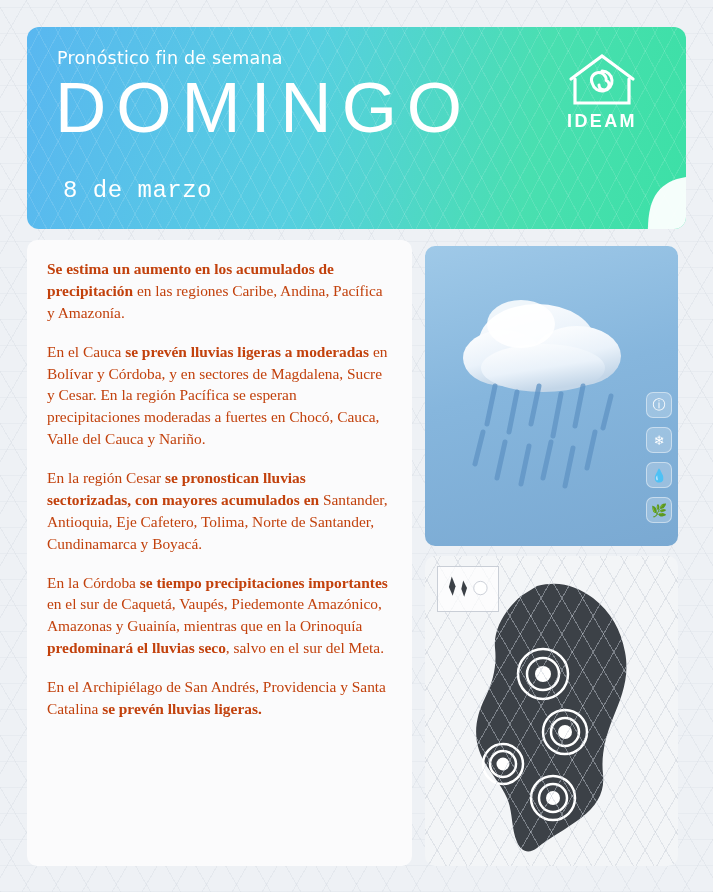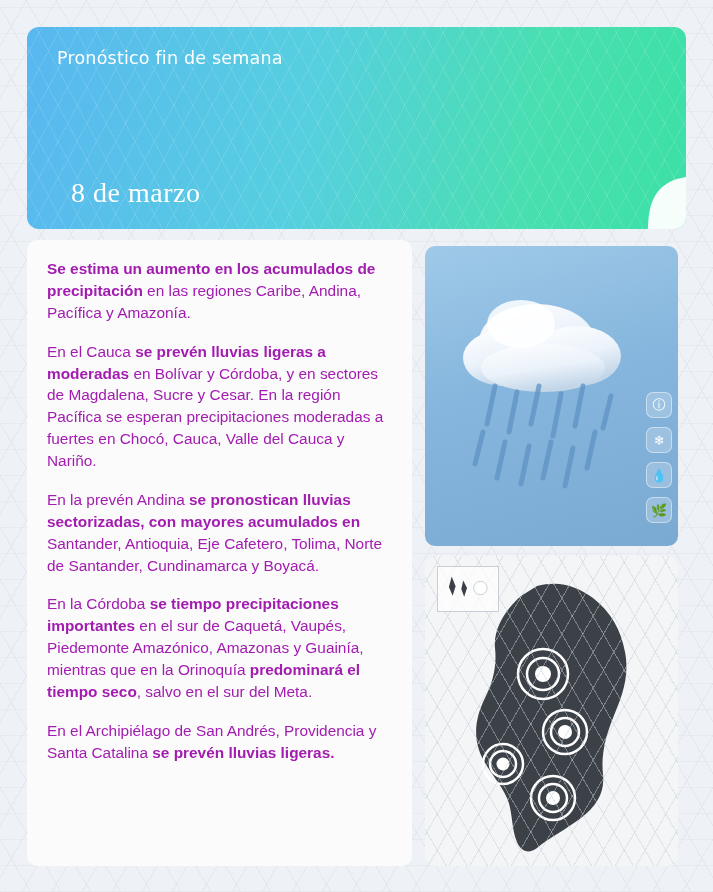--- a/index.html
+++ b/index.html
@@ -45,23 +45,23 @@
   .big-title {
     position: absolute; left: 28px; top: 44px;
     color: #ffffff;
     font-size: 71px;
     letter-spacing: 10px;
     font-weight: 400;
     font-family: "Liberation Sans", sans-serif;
     line-height: 1.05;
   }
   .date {
-    position: absolute; left: 44px; top: 150px;
-    color: #ffffff; font-size: 28px; letter-spacing: .5px;
-    font-family: Liberation Serif, serif;
+    position: absolute; left: 36px; top: 150px;
+    color: #ffffff; font-size: 24px; letter-spacing: .5px;
+    font-family: Liberation Mono, monospace;
   }
 
   
   .logo {
     position: absolute; right: 36px; top: 24px;
     width: 96px; height: 86px;
     display: flex; flex-direction: column; align-items: center; justify-content: flex-start;
   }
   .logo svg { display:block; }
   .logo-text {
@@ -81,25 +81,25 @@
   
   .text-card {
     position: absolute;
     left: 27px; top: 240px;
     width: 385px; height: 626px;
     background: #fbfbfc;
     border-radius: 10px;
     padding: 18px 20px 10px 20px;
   }
   .para {
-    color: #a21caf;
+    color: #c2410c;
     font-size: 15.4px;
     line-height: 1.42;
     margin-bottom: 17px;
-    font-family: Liberation Sans, sans-serif;
+    font-family: Liberation Serif, serif;
   }
   .para b { font-weight: 700; }
 
   
   .photo-card {
     position: absolute;
     left: 425px; top: 246px;
     width: 253px; height: 300px;
     border-radius: 10px;
     background: linear-gradient(165deg, #9fc9e8 0%, #86b6dd 45%, #7aa9d2 100%);
@@ -144,44 +144,56 @@
 </style>
 </head>
 <body>
 
 <div class="page">
 
   <div class="banner">
     <div class="mesh"></div>
 
     <div class="kicker">Pronóstico fin de semana</div>
+    <div class="big-title">DOMINGO</div>
     <div class="date">8 de marzo</div>
 
+    <div class="logo">
+      <svg width="78" height="56" viewBox="0 0 78 56">
+        <path d="M8 28 L39 5 L70 28" fill="none" stroke="#ffffff" stroke-width="3.2" stroke-linecap="round"></path>
+        <path d="M12 28 L12 52 L66 52 L66 28" fill="none" stroke="#ffffff" stroke-width="3.2" stroke-linecap="round"></path>
+        <path d="M39 20
+                 a10 10 0 1 1 -9.6 12.6
+                 a7.4 7.4 0 1 1 13.8 -3.2
+                 a5 5 0 1 1 -7.2 4.6" fill="none" stroke="#ffffff" stroke-width="3" stroke-linecap="round"></path>
+      </svg>
+      <div class="logo-text">IDEAM</div>
+    </div>
 
     <svg class="swoosh" viewBox="0 0 78 62">
       <path d="M78 62 L40 62 C40 30 52 14 78 10 Z" fill="#ffffff" opacity="0.95"></path>
     </svg>
   </div>
 
   <div class="text-card">
 
     <p class="para">
       <b>Se estima un aumento en los acumulados de precipitación</b><span> en las regiones Caribe, Andina, Pacífica y Amazonía.</span>
     </p>
 
     <p class="para">
       <span>En el Cauca </span><b>se prevén lluvias ligeras a moderadas</b><span> en Bolívar y Córdoba, y en sectores de Magdalena, Sucre y Cesar. En la región Pacífica se esperan precipitaciones moderadas a fuertes en Chocó, Cauca, Valle del Cauca y Nariño.</span>
     </p>
 
     <p class="para">
-      <span>En la prevén Andina </span><b>se pronostican lluvias sectorizadas, con mayores acumulados en</b><span> Santander, Antioquia, Eje Cafetero, Tolima, Norte de Santander, Cundinamarca y Boyacá.</span>
-    </p>
-
-    <p class="para">
-      <span>En la Córdoba </span><b>se tiempo precipitaciones importantes</b><span> en el sur de Caquetá, Vaupés, Piedemonte Amazónico, Amazonas y Guainía, mientras que en la Orinoquía </span><b>predominará el tiempo seco</b><span>, salvo en el sur del Meta.</span>
+      <span>En la región Cesar </span><b>se pronostican lluvias sectorizadas, con mayores acumulados en</b><span> Santander, Antioquia, Eje Cafetero, Tolima, Norte de Santander, Cundinamarca y Boyacá.</span>
+    </p>
+
+    <p class="para">
+      <span>En la Córdoba </span><b>se tiempo precipitaciones importantes</b><span> en el sur de Caquetá, Vaupés, Piedemonte Amazónico, Amazonas y Guainía, mientras que en la Orinoquía </span><b>predominará el lluvias seco</b><span>, salvo en el sur del Meta.</span>
     </p>
 
     <p class="para">
       <span>En el Archipiélago de San Andrés, Providencia y Santa Catalina </span><b>se prevén lluvias ligeras.</b>
     </p>
   </div>
 
   <div class="photo-card">
     <svg class="cloud-wrap" viewBox="0 0 253 300">
       <defs>

